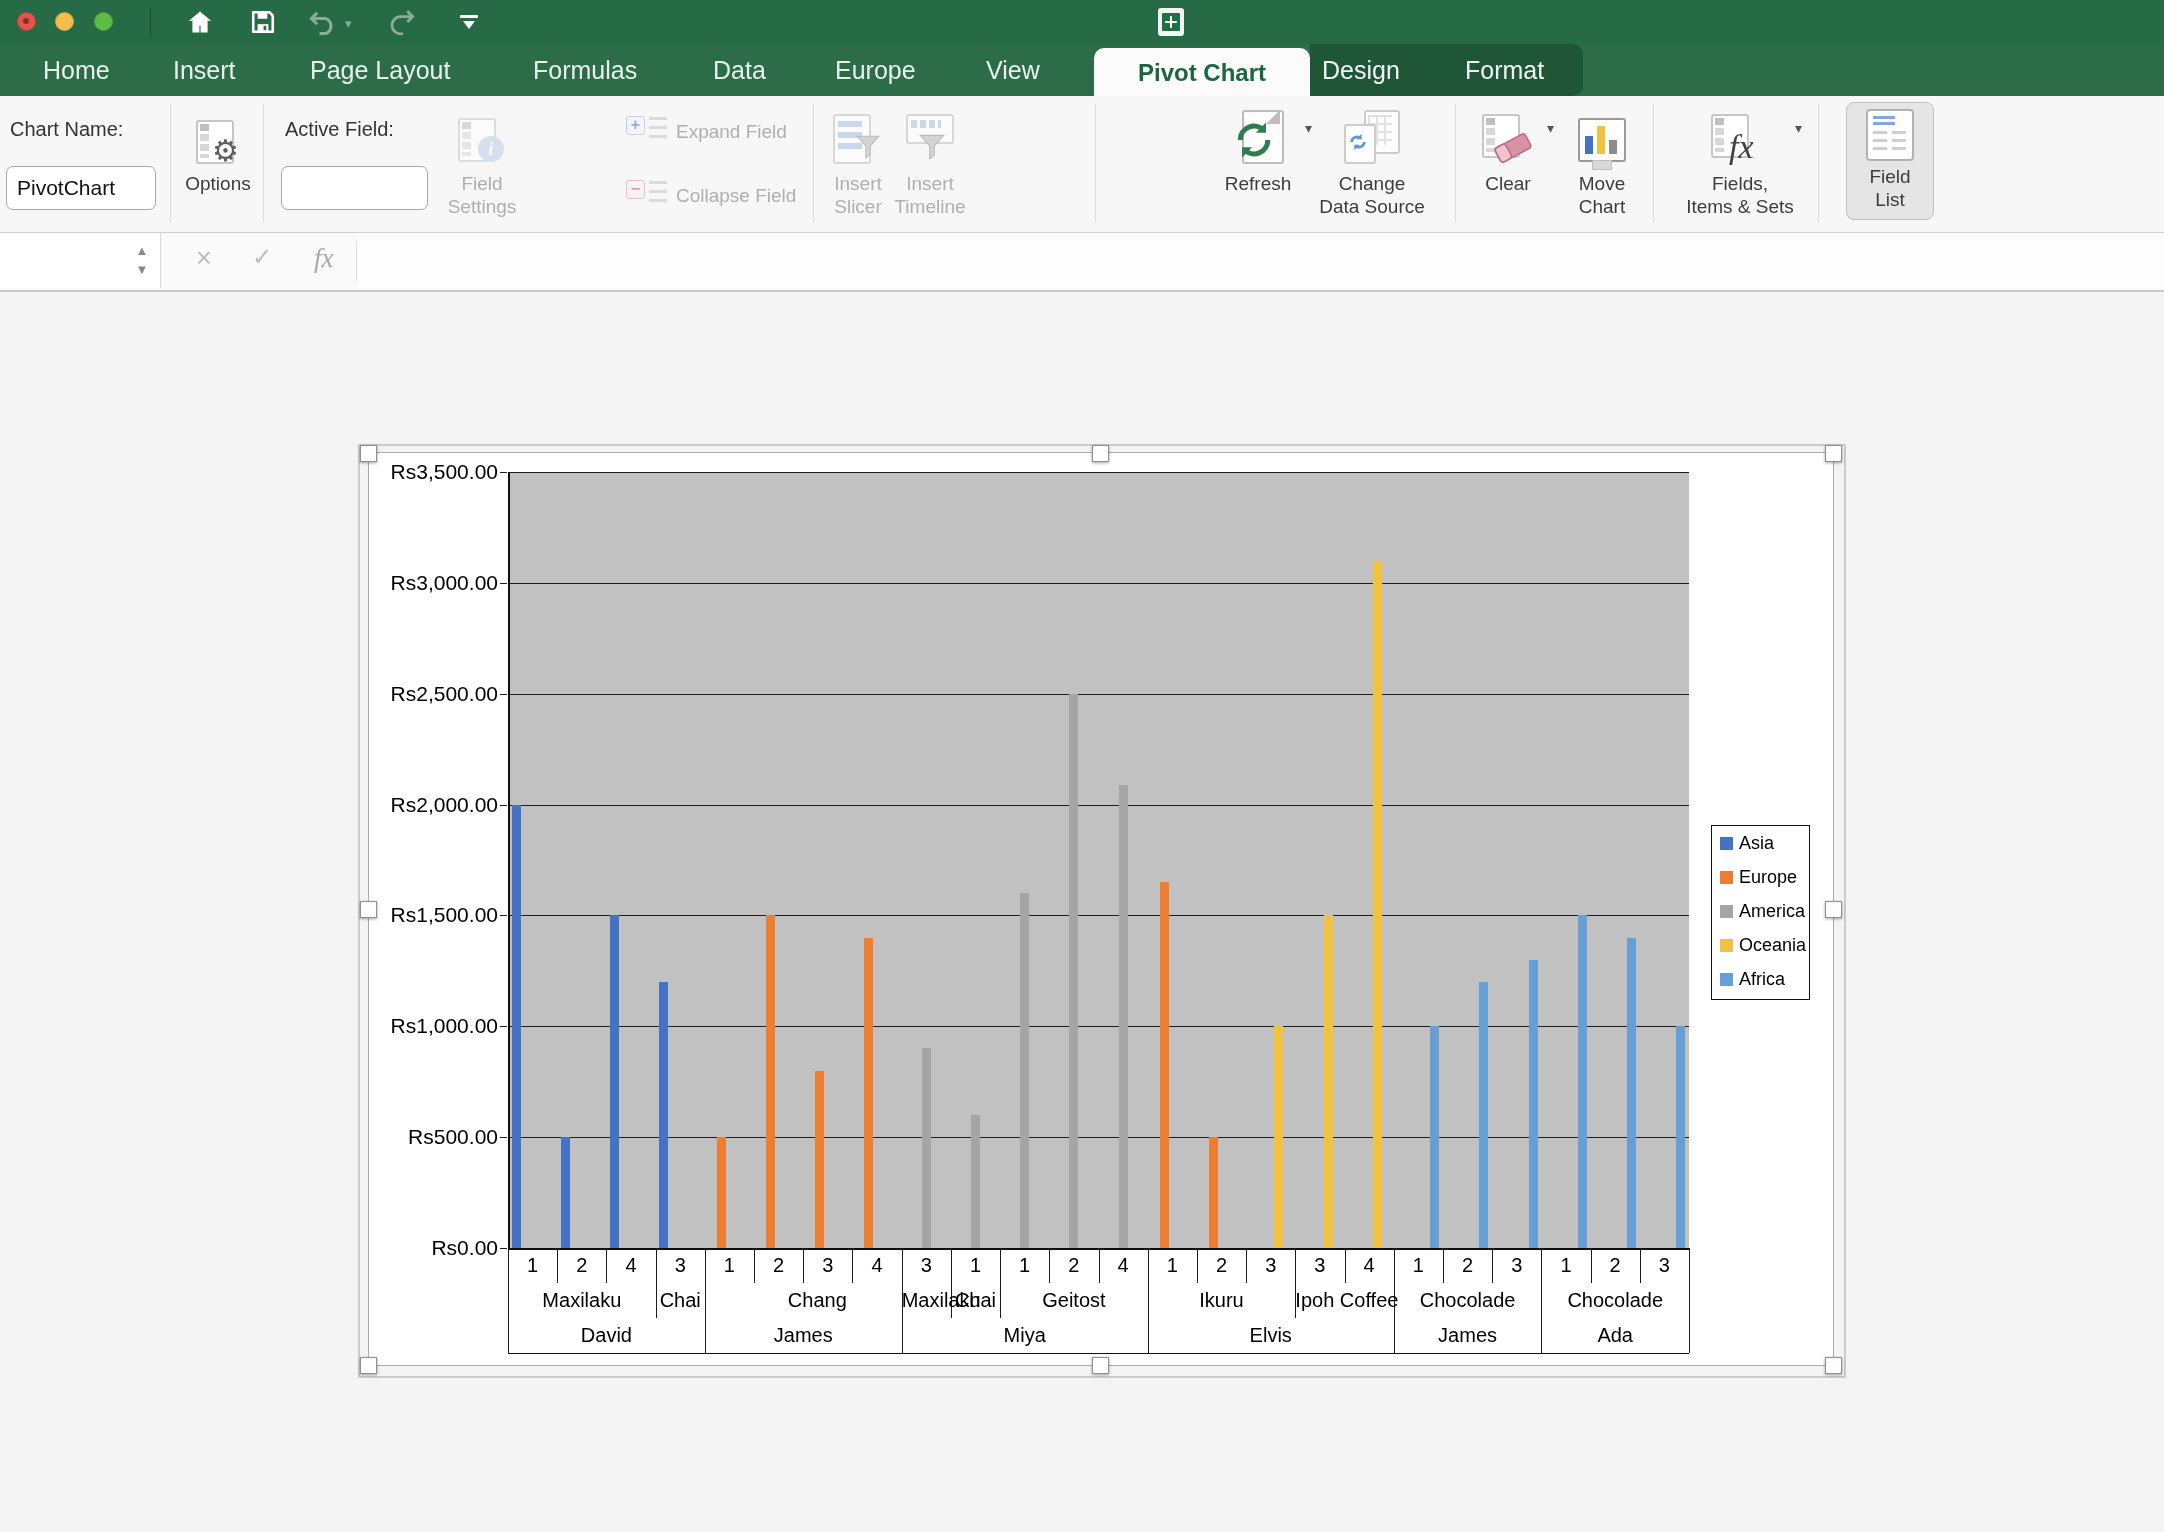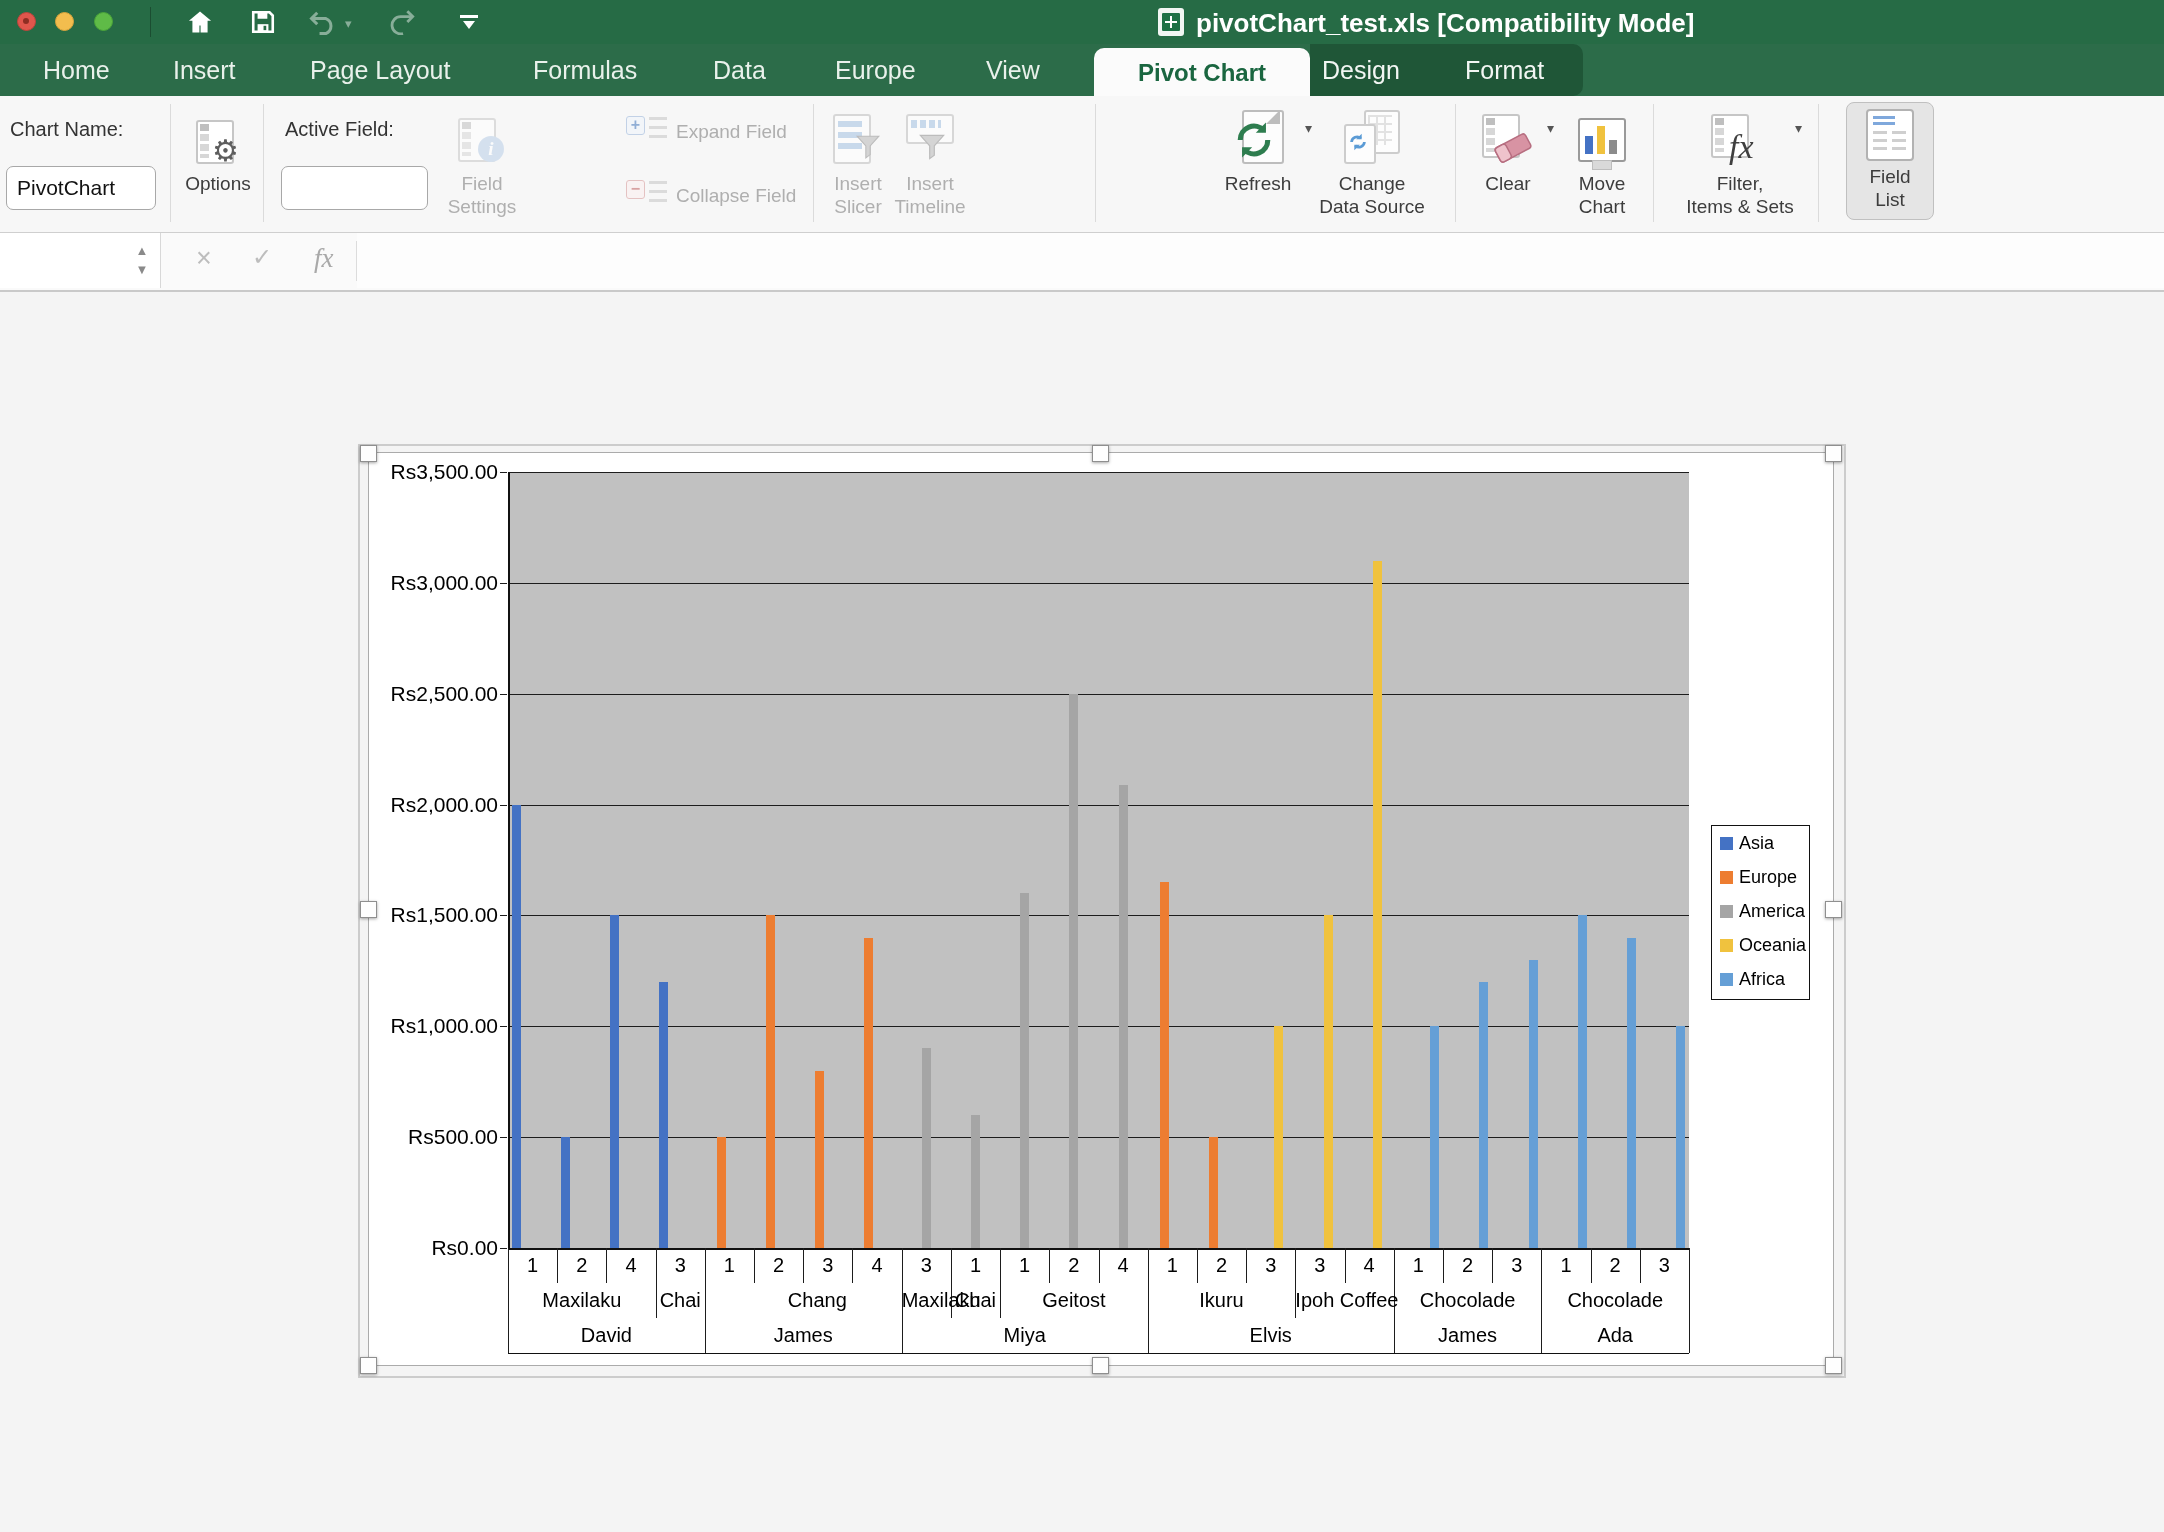--- a/index.html
+++ b/index.html
@@ -125,21 +125,20 @@
         </svg>
     </div>
     <div class="abs tbicon" style="left:452px">
       <div style="position:relative;width:18px;height:14px;">
         <div style="position:absolute;left:0;top:0;width:18px;height:3px;background:#fff"></div>
         <div style="position:absolute;left:3px;top:6px;width:0;height:0;border-left:6px solid transparent;border-right:6px solid transparent;border-top:8px solid #fff"></div>
       </div>
     </div>
 
     <div id="doc-icon" class="abs"></div>
-    <div id="doc-title" class="abs">pivotChart_test.xls  [Compatibility Mode]</div>
   </div>
 
   <div id="tabrow" class="abs">
     <div id="ctx-band" class="abs"></div>
     <div class="abs tab" style="left:43px">Home</div>
     <div class="abs tab" style="left:173px">Insert</div>
     <div class="abs tab" style="left:310px">Page Layout</div>
     <div class="abs tab" style="left:533px">Formulas</div>
     <div class="abs tab" style="left:713px">Data</div>
     <div class="abs tab" style="left:835px">Europe</div>
@@ -301,21 +300,21 @@
     <div class="abs rdiv" style="left:1653px"></div>
 
     <div class="abs rbtn" style="left:1676px;width:128px">
       <div class="ric">
         <div style="position:relative;width:58px;height:54px">
           <div class="pv" style="position:absolute;left:0;top:0"></div>
           <div style="position:absolute;left:18px;top:14px;font-family:'Liberation Serif','DejaVu Serif',serif;font-style:italic;font-size:34px;color:#3F3F3F">fx</div>
         </div>
       </div>
       <span class="caret" style="right:2px;top:16px">▾</span>
-      <div class="rlab">Filter,</div>
+      <div class="rlab">Fields,</div>
       <div class="rlab" style="margin-top:0">Items &amp; Sets</div>
     </div>
 
     <div class="abs rdiv" style="left:1818px"></div>
 
     <div class="abs rbtn selbtn" style="left:1846px;top:6px;width:86px;height:116px">
       <div class="ric" style="height:58px">
         <div style="position:relative;width:44px;height:48px;background:#fff;border:2px solid #B2B2B2;border-radius:4px">
           <div style="position:absolute;left:5px;top:5px;width:22px;height:9px;background:repeating-linear-gradient(#7FA8DC 0 3px,transparent 3px 6px)"></div>
           <div style="position:absolute;left:5px;top:20px;width:14px;height:22px;background:repeating-linear-gradient(#CFCFCF 0 3px,transparent 3px 8px)"></div>

